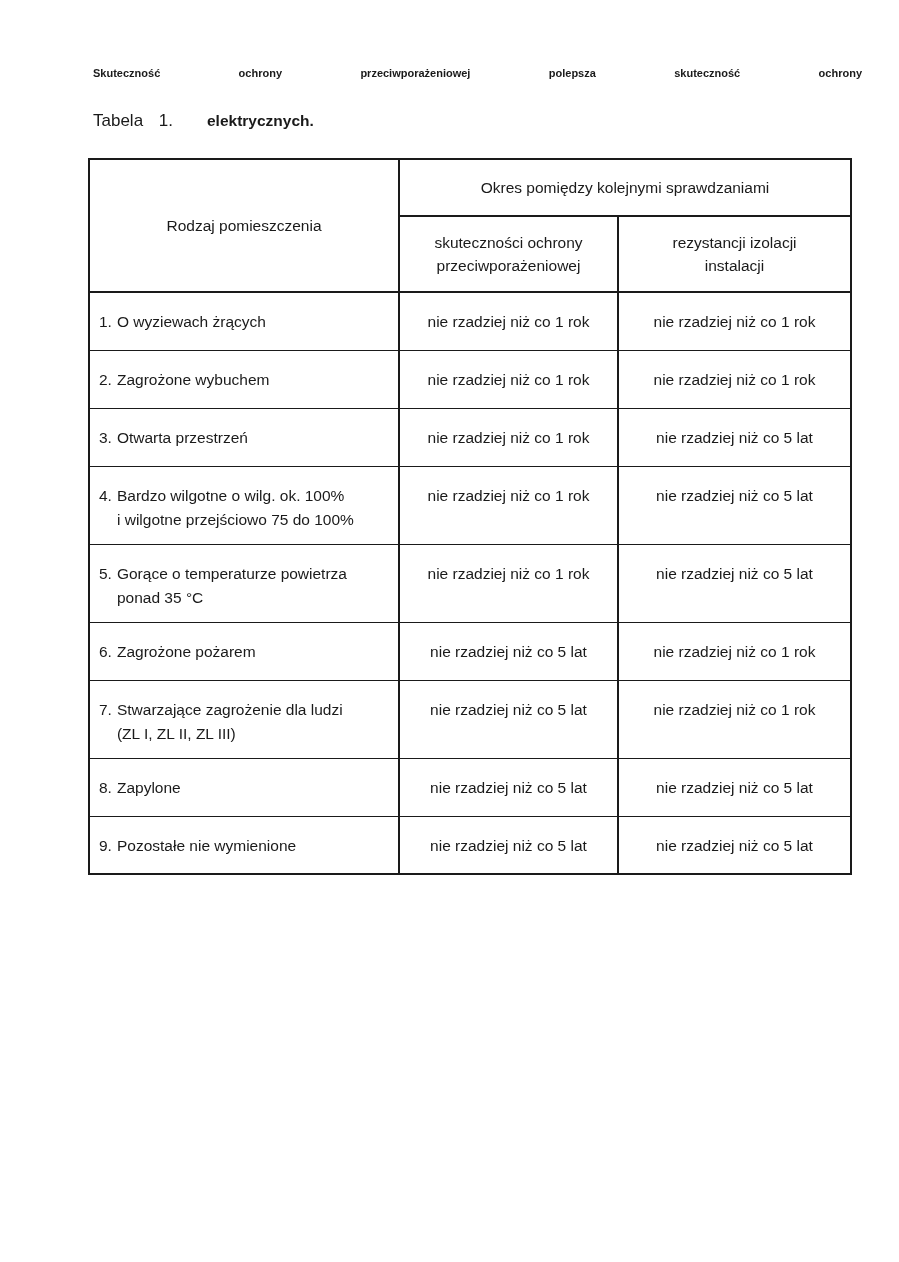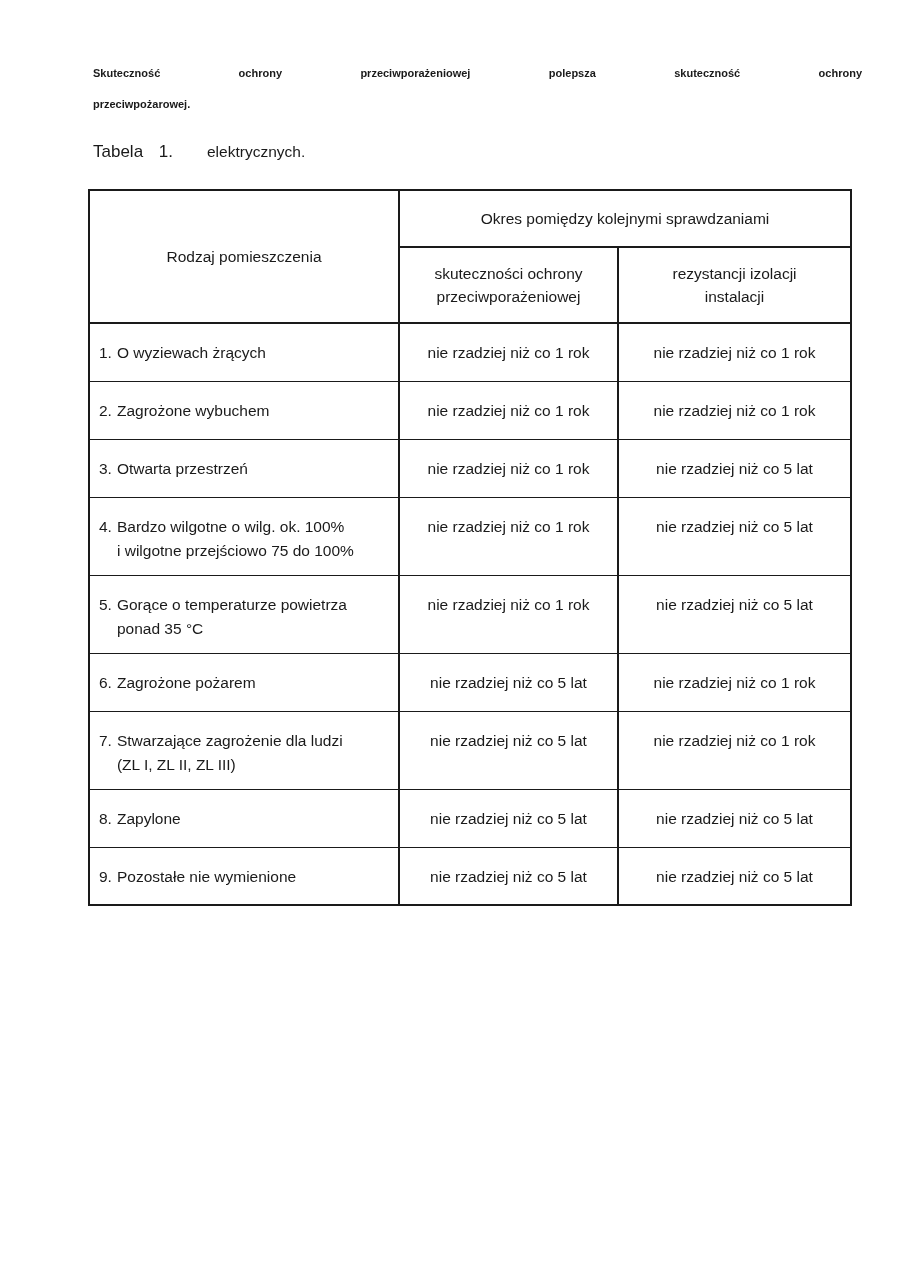--- a/index.html
+++ b/index.html
@@ -52,20 +52,21 @@
   .caption-body {
     flex: 1;
   }
   .caption-body .line-just {
     display: block;
     text-align: justify;
     text-align-last: justify;
   }
   .caption-body .line-last {
     display: block;
+    font-weight: bold;
   }
 
   
   table.periods {
     margin: 24px 0 0 88px;
     width: 762px;
     border-collapse: collapse;
     table-layout: fixed;
     border: 2px solid #1a1a1a;
   }
@@ -113,21 +114,20 @@
     margin-left: 8px;
   }
 </style>
 </head>
 <body>
 
 <div class="page">
 
   <p class="intro">
     <span class="line-just">Skuteczność ochrony przeciwporażeniowej polepsza skuteczność ochrony</span>
-    <span class="line-last">przeciwpożarowej.</span>
   </p>
 
   <div class="caption">
     <span class="caption-label">Tabela 1.</span>
     <span class="caption-body">
       <span class="line-last">elektrycznych.</span>
     </span>
   </div>
 
   <table class="periods">

